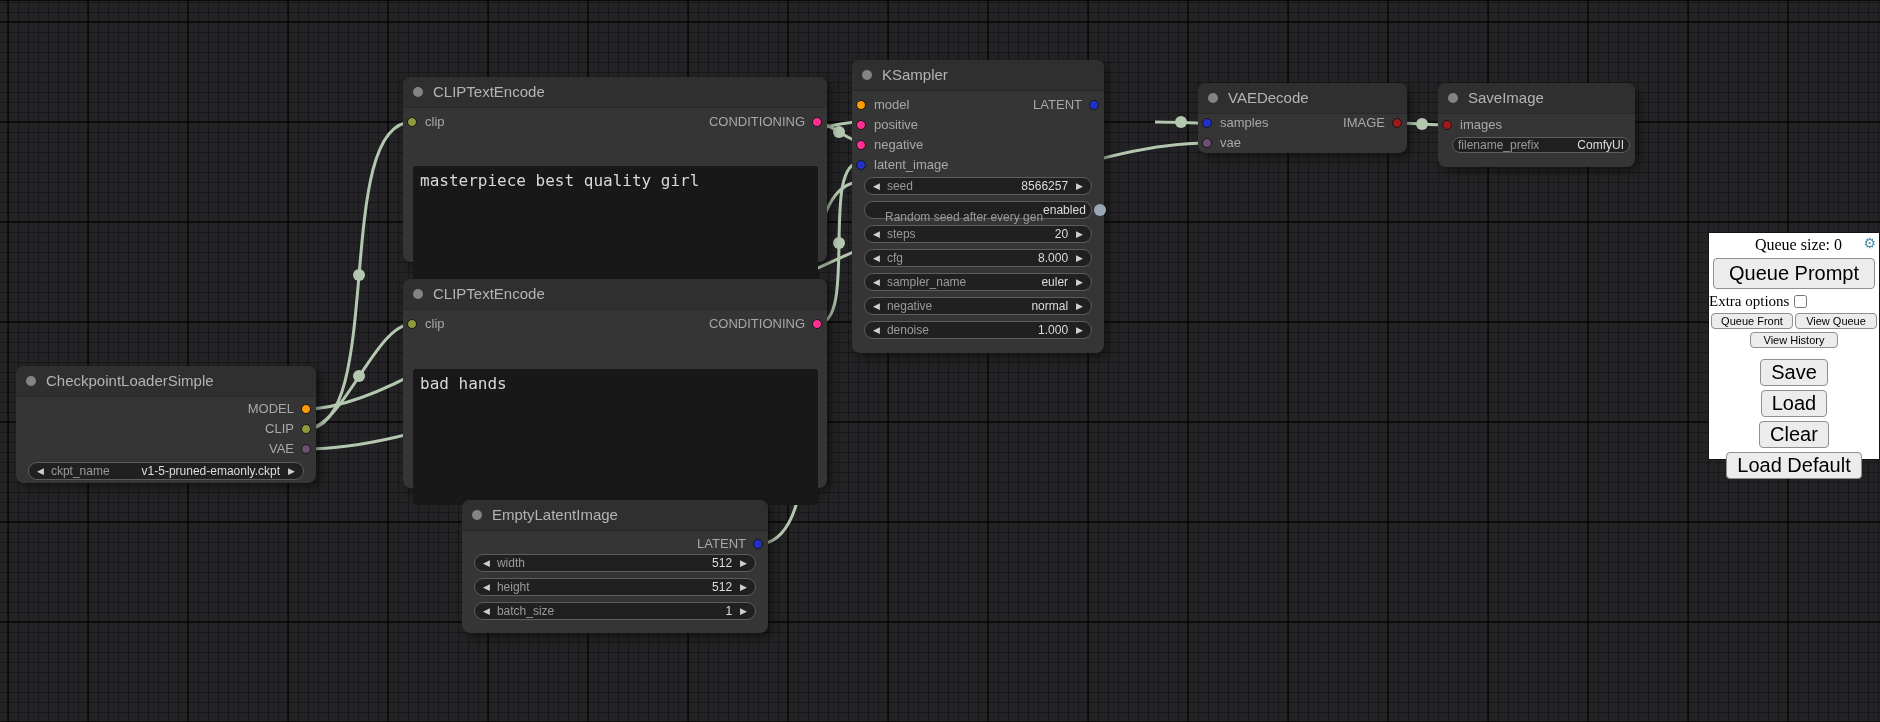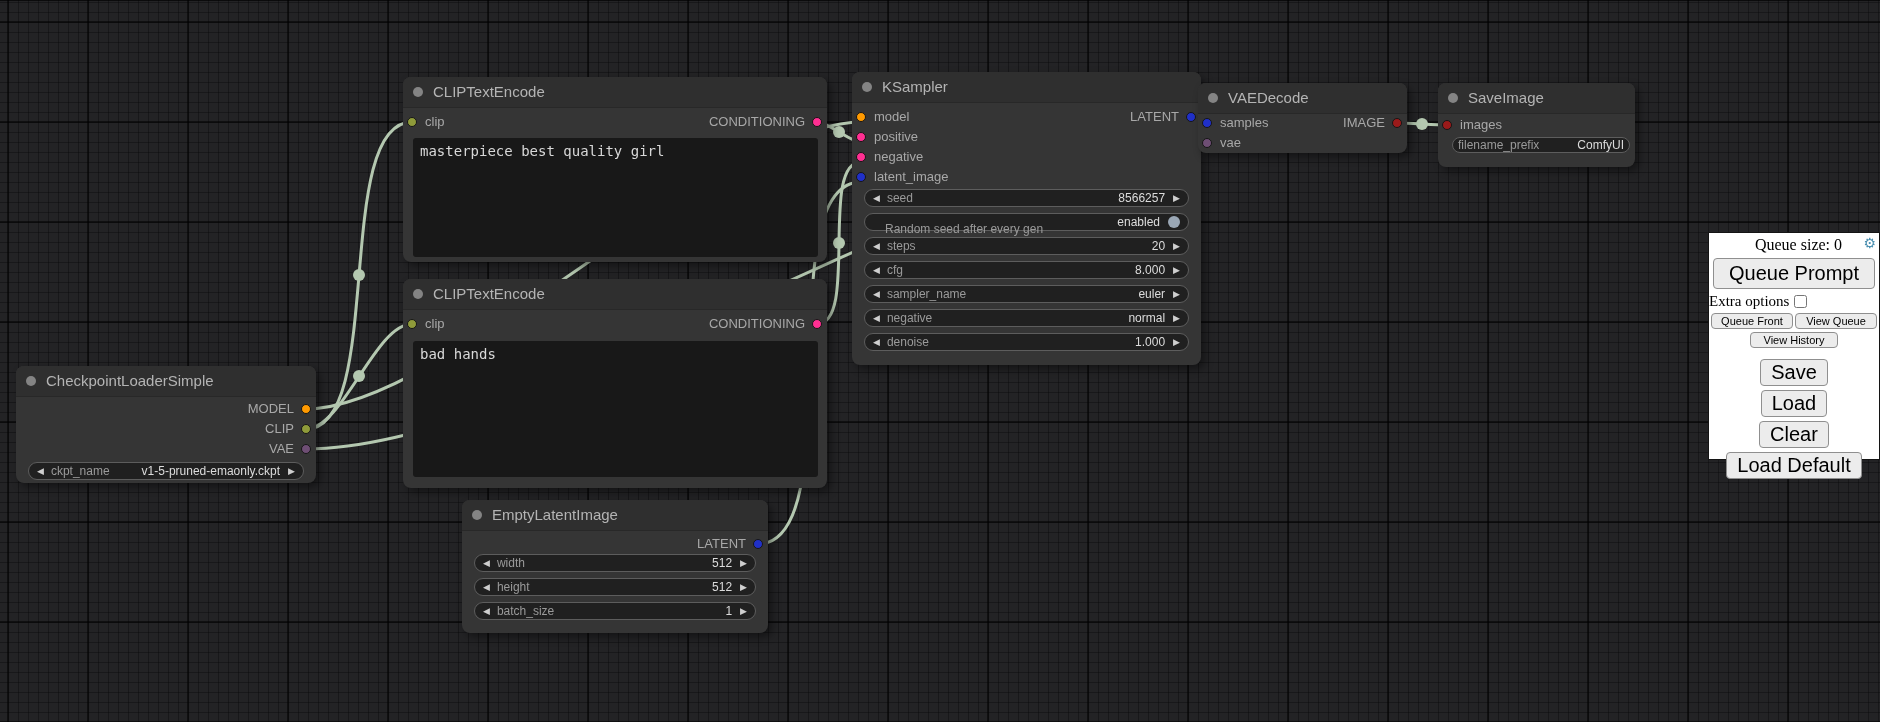--- a/index.html
+++ b/index.html
@@ -38,22 +38,22 @@
             display:flex; align-items:center; padding:0 8px; font-size:12px; }
   .arr    { font-family:"DejaVu Sans", sans-serif; font-size:9px; color:#cfcfcf; line-height:1; }
   .wlabel { color:#9a9a9a; margin-left:7px; white-space:nowrap; }
   .wvalue { color:#dcdcdc; margin-left:auto; margin-right:8px; white-space:nowrap; }
   .widget.center { justify-content:center; gap:38px; padding:0 4px; }
   .widget.center .wvalue { margin:0; }
   .widget.center .wlabel { margin:0; }
   .toggle { width:12px; height:12px; border-radius:50%; flex:0 0 auto; }
 
   .ptext { position:absolute; background:#181818; border-radius:3px; border:none;
-           color:#d8d8d8; font-family:"DejaVu Sans Mono", monospace; font-size:14px;
-           padding:5px 7px; box-sizing:border-box; resize:none; outline:none; }
+           color:#d8d8d8; font-family:"DejaVu Sans Mono", monospace; font-size:16px;
+           padding:5px 7px; box-sizing:border-box; resize:none; outline:none;margin-top:28px; }
 
   .menu { position:absolute; left:1708px; top:232px; width:172px; height:228px; z-index:3;
           background:#ffffff; border:1px solid #141414; box-sizing:border-box;
           font-family:"Liberation Serif", serif; color:#000; text-align:center; }
   .qsize { position:relative; font-size:16px; padding-top:3px; height:20px;margin-left:9px; }
   .gear  { position:absolute; right:3px; top:3px; font-family:"DejaVu Sans", sans-serif;
            font-size:14px; color:#4a8fb0; line-height:1; cursor:pointer; }
   .mbtn  { font-family:"Liberation Sans", sans-serif; background:#ececec; color:#000;
            border:1px solid #8f8f8f; border-radius:4px; cursor:pointer; }
   .qprompt { display:block; width:calc(100% - 8px); margin:2px 4px 3px 4px; font-size:20px; padding:3px 0; }
@@ -151,21 +151,21 @@
       <span class="arr">▶</span>
     </div>
     <div class="widget" style="top:102px;">
       <span class="arr">◀</span>
       <span class="wlabel">batch_size</span>
       <span class="wvalue">1</span>
       <span class="arr">▶</span>
     </div>
   </div>
 
-  <div class="node" style="left:852px; top:72px; width:349px; height:293px;">
+  <div class="node" style="left:852px; top:60px; width:252px; height:293px;">
     <div class="ntitle">
       <span class="tdot" style="background: rgb(132, 132, 132);"></span>
       <span class="ttext">KSampler</span>
     </div>
     <div class="slot inslot" style="top:35px;"><span>model</span></div>
     <div class="slot inslot" style="top:55px;"><span>positive</span></div>
     <div class="slot inslot" style="top:75px;"><span>negative</span></div>
     <div class="slot inslot" style="top:95px;"><span>latent_image</span></div>
     <div class="slot outslot" style="top:35px;"><span>LATENT</span></div>
     <span class="port inport" style="top: 40px; background: rgb(255, 154, 0);"></span>

